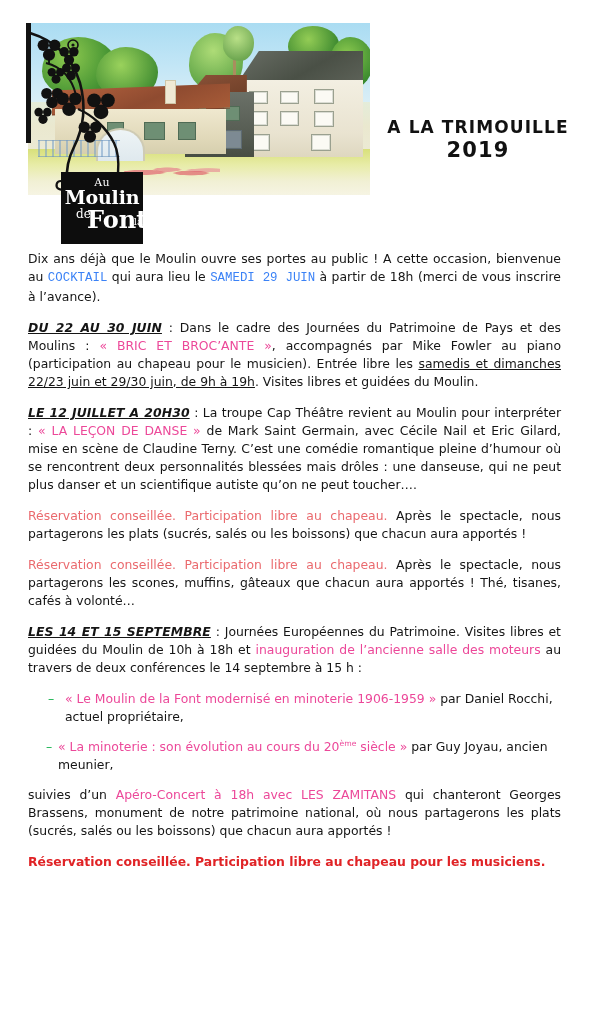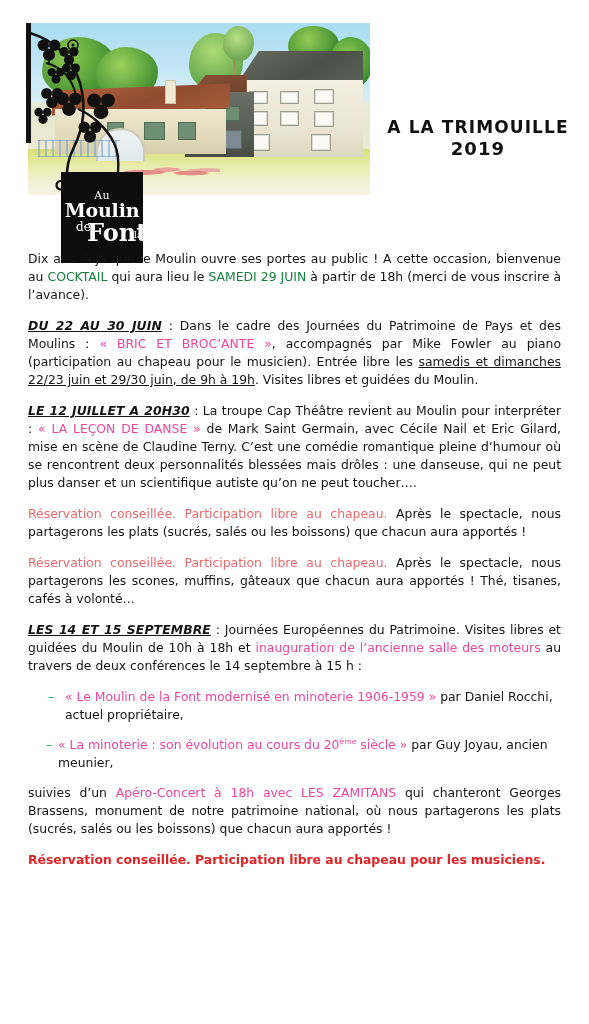--- a/index.html
+++ b/index.html
@@ -160,27 +160,27 @@
 
   
   .bracket { position: absolute; left: 26px; top: 23px; width: 124px; height: 178px; pointer-events: none; }
 
   
   .sign {
     position: absolute;
     left: 61px;
     top: 172px;
     width: 82px;
-    height: 91px;
+    height: 72px;
     background: #0d0d0d;
     color: #ffffff;
     text-align: center;
     font-family: "DejaVu Serif", serif;
     line-height: 1;
-    padding-top: 16px;
+    padding-top: 3px;
     box-sizing: border-box;
   }
   .sign .l1 { font-size: 11px; letter-spacing: .3px; margin: 2px 0 0 0; }
   .sign .l2 { font-size: 19px; font-weight: bold; margin: 0; letter-spacing: -.2px; }
   .sign .l3 { font-size: 12px; text-align: left; margin: 1px 0 0 15px; }
   .sign .l4 { font-size: 24px; font-weight: bold; margin: -12px 0 0 26px; text-align: left; }
   .sign .l5 { font-size: 10px; margin: -15px 0 0 14px; text-align: right; }
 
   
   .title-block {
@@ -189,38 +189,38 @@
     top: 118px;
     width: 200px;
     text-align: center;
     font-family: "DejaVu Sans", sans-serif;
     font-weight: bold;
     color: #111111;
     letter-spacing: 1.1px;
   }
   .title-block .tl1 { font-size: 17px; line-height: 1.1; white-space: nowrap; }
   .title-block .tl2 { font-size: 15px; line-height: 1.1; margin-top: 11px; white-space: nowrap; }
-  .title-block .tl3 { font-size: 18px; line-height: 1.1; margin-top: 2px; }
+  .title-block .tl3 { font-size: 21px; line-height: 1.1; margin-top: 2px; }
 
   
   .content {
     position: absolute;
     left: 28px;
     top: 250px;
     width: 533px;
     font-family: "DejaVu Sans", sans-serif;
     font-size: 12.4px;
     line-height: 1.45;
     color: #151515;
     text-align: justify;
   }
   .content p { margin: 0 0 10px 0; }
   .content p.gap { margin-bottom: 13px; }
 
-  .hl-blue  { color: #15803d; }
+  .hl-blue  { color: #3b82f6; font-family: Liberation Mono, monospace; }
   .hl-green { color: #ec4899; }
   .hl-red   { color: #ea6a6e; }
 
   .evt-date {
     font-weight: bold;
     font-style: italic;
     text-decoration: underline;
     letter-spacing: .1px;
   }
   .u { text-decoration: underline; }

